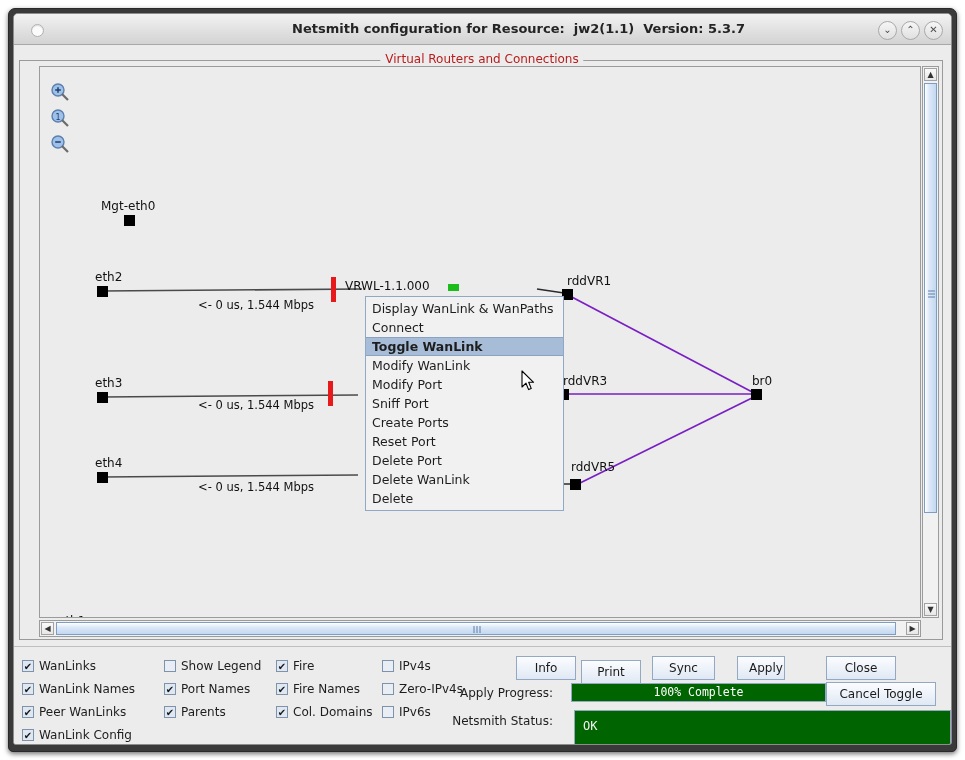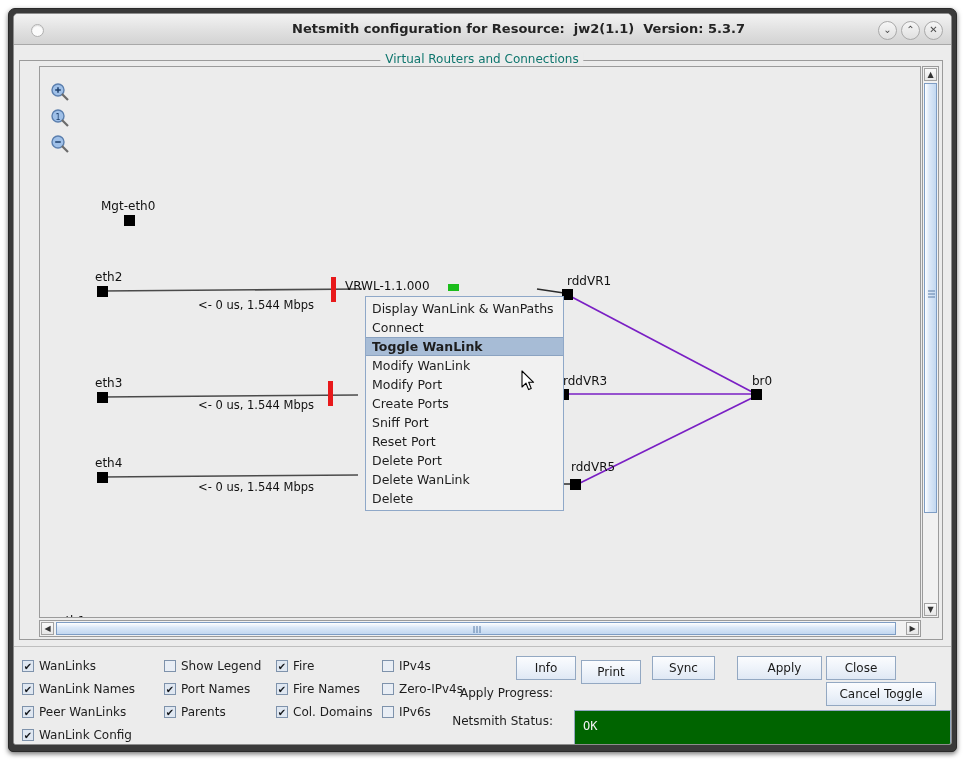--- a/index.html
+++ b/index.html
@@ -92,21 +92,21 @@
     background: transparent;
   }
   #group-title {
     position: absolute;
     left: 50%;
     transform: translateX(-50%);
     top: 0px;
     background: #ececec;
     padding: 0 5px;
     font-size: 12px;
-    color: #0f766e;
+    color: #b91c1c;
     white-space: nowrap;
   }
 
   
   #canvas-wrap {
     position: absolute;
     left: 25px; top: 52px;
     width: 900px; height: 568px;
     box-sizing: border-box;
   }
@@ -417,22 +417,22 @@
       <div class="port-red" style="left:291px;top:210px;"></div>
       <div class="port-green" style="left:408px;top:217px;"></div>
       <div class="port-red" style="left:288px;top:314px;"></div>
 
       <div id="ctx-menu">
             <div class="ctx-item">Display WanLink &amp; WanPaths</div>
             <div class="ctx-item">Connect</div>
             <div class="ctx-item selected">Toggle WanLink</div>
             <div class="ctx-item">Modify WanLink</div>
             <div class="ctx-item">Modify Port</div>
+            <div class="ctx-item">Sniff Port</div>
             <div class="ctx-item">Create Ports</div>
-            <div class="ctx-item">Sniff Port</div>
             <div class="ctx-item">Reset Port</div>
             <div class="ctx-item">Delete Port</div>
             <div class="ctx-item">Delete WanLink</div>
             <div class="ctx-item">Delete</div>
           </div>
 
       <div id="cursor">
         <svg width="15" height="22" viewBox="0 0 15 22">
           <path d="M1,1 L1,17 L5,13.2 L7.6,19.6 L10.2,18.4 L7.7,12.3 L12.6,12.3 Z" fill="#ffffff" stroke="#000000" stroke-width="1.1" stroke-linejoin="round"></path>
         </svg>
@@ -524,27 +524,31 @@
           </div>
           <div class="cb-row" style="left: 368px; top: 58px;">
             <span class="cb-box off">✔</span>
             <span>IPv6s</span>
           </div>
         </div>
 
     <div class="gbtn" style="left:502px;top:9px;width:60px;">Info</div>
     <div class="gbtn" style="left:567px;top:13px;width:60px;">Print</div>
     <div class="gbtn" style="left:638px;top:9px;width:63px;">Sync</div>
-    <div class="gbtn" style="left:723px;top:9px;width:85px;padding-left:10px;">Apply</div>
+    <div class="gbtn" style="left:723px;top:9px;width:48px;padding-left:10px;">Apply</div>
     <div class="gbtn" style="left:812px;top:9px;width:70px;">Close</div>
     <div class="gbtn" style="left:812px;top:35px;width:110px;">Cancel Toggle</div>
 
     <div class="field-label" style="left:424px;top:39px;width:115px;">Apply Progress:</div>
     <div class="field-label" style="left:410px;top:67px;width:129px;">Netsmith Status:</div>
   </div>
 
+  <div id="progress-outer">
+    <div id="progress-fill" style="width: 100%; background: rgb(0, 100, 0);"></div>
+    <div id="progress-text">100% Complete</div>
+  </div>
 
   <div id="status-box" style="background: rgb(0, 100, 0);">
     <div id="status-text">OK</div>
   </div>
 
 </div>
 </div>
 
 </body></html>

